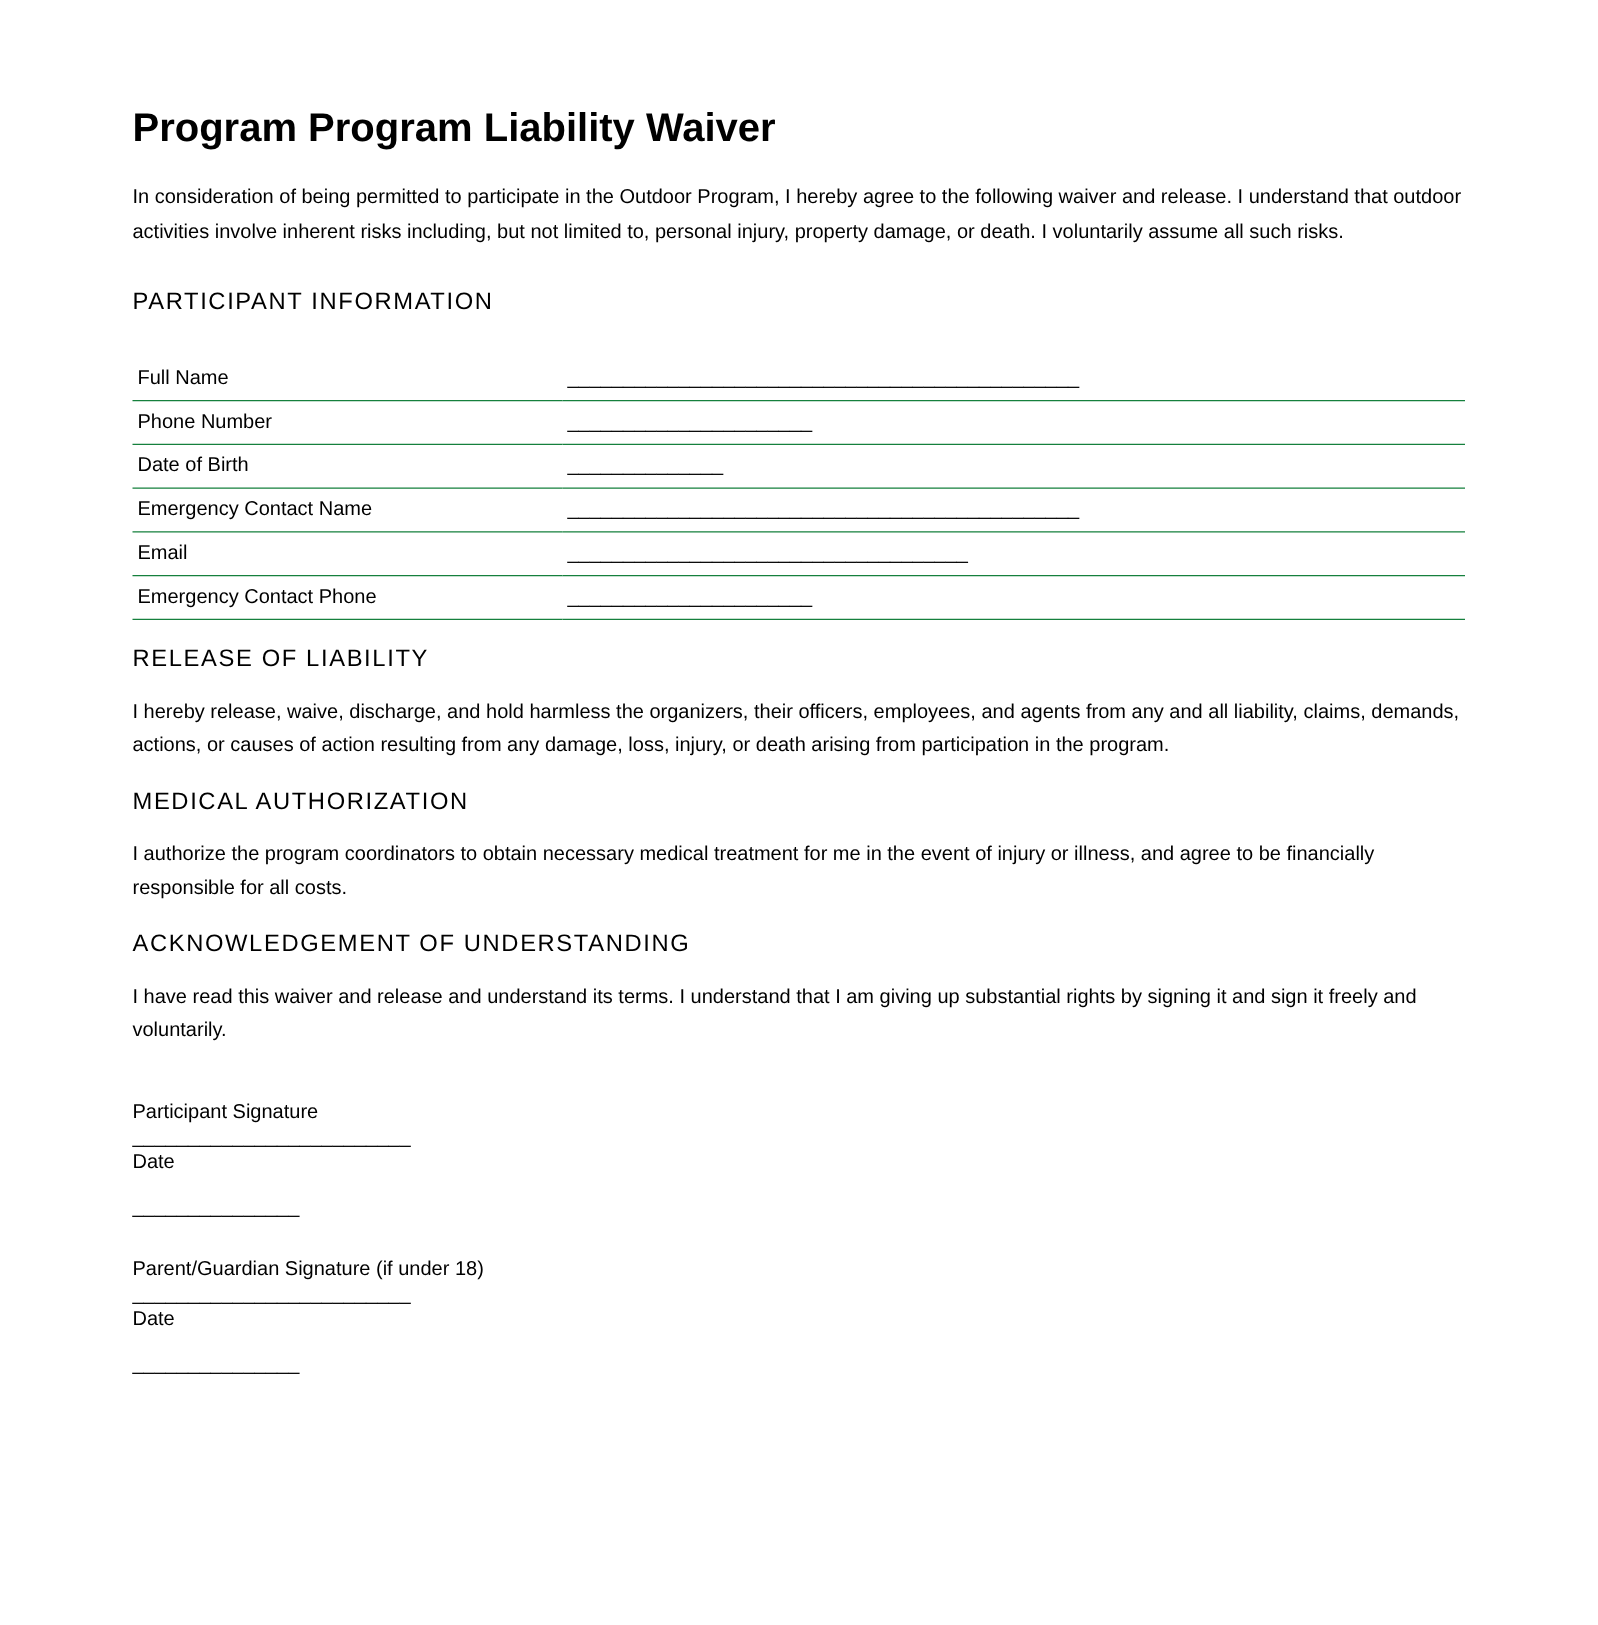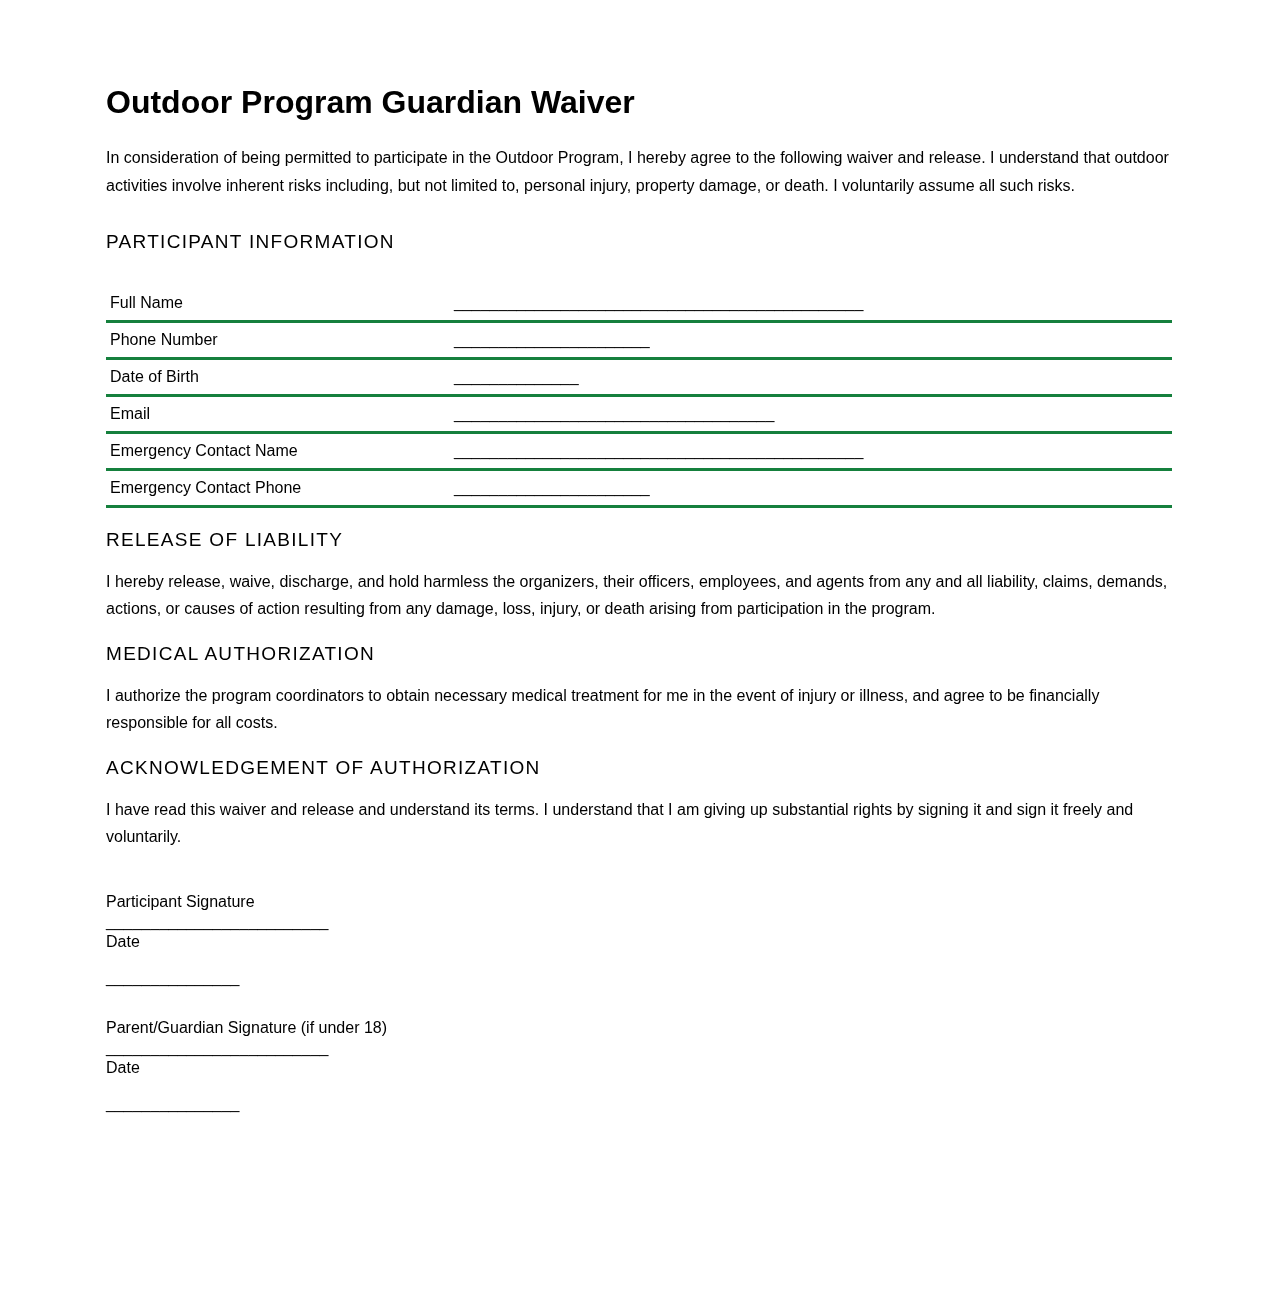--- a/index.html
+++ b/index.html
@@ -36,21 +36,21 @@
     .sec-participant { margin-top: 30px; }
     table.info {
       width: 1066px;
       border-collapse: collapse;
       margin-top: 32px;
       font-size: 16px;
     }
     table.info td {
       height: 34px;
       padding: 0 0 0 4px;
-      border-bottom: 3px solid #15803d;
+      border-bottom: 1px solid #15803d;
       vertical-align: middle;
     }
     table.info td.label-cell { width: 340px; }
     table.info td.blank-cell { padding-left: 4px; }
     .blank { white-space: pre; letter-spacing: 0; }
     .sec { margin-top: 20px; }
     .para {
       font-size: 16px;
       line-height: 27px;
       margin: 16px 0 0 0;
@@ -60,62 +60,62 @@
     .sig-line { line-height: 20px; height: 20px; white-space: pre; }
     .date-label { line-height: 20px; height: 20px; margin-top: 0; }
     .date-line { margin-top: 16px; line-height: 20px; height: 20px; white-space: pre; }
     .sig-block-2 { margin-top: 30px; font-size: 16px; }
   </style>
 </head>
 <body>
 
 <div class="page">
 
-  <h1>Outdoor Program Guardian Waiver</h1>
+  <h1>Program Program Liability Waiver</h1>
 
   <p class="intro">In consideration of being permitted to participate in the Outdoor Program, I hereby agree to the following waiver and release. I understand that outdoor activities involve inherent risks including, but not limited to, personal injury, property damage, or death. I voluntarily assume all such risks.</p>
 
   <h2 class="sec-participant">PARTICIPANT INFORMATION</h2>
 
   <table class="info">
     <tbody>
       <tr>
         <td class="label-cell">Full Name</td>
         <td class="blank-cell"><span class="blank">______________________________________________</span></td>
       </tr>
       <tr>
         <td class="label-cell">Phone Number</td>
         <td class="blank-cell"><span class="blank">______________________</span></td>
       </tr>
       <tr>
         <td class="label-cell">Date of Birth</td>
         <td class="blank-cell"><span class="blank">______________</span></td>
       </tr>
       <tr>
+        <td class="label-cell">Emergency Contact Name</td>
+        <td class="blank-cell"><span class="blank">______________________________________________</span></td>
+      </tr>
+      <tr>
         <td class="label-cell">Email</td>
         <td class="blank-cell"><span class="blank">____________________________________</span></td>
-      </tr>
-      <tr>
-        <td class="label-cell">Emergency Contact Name</td>
-        <td class="blank-cell"><span class="blank">______________________________________________</span></td>
       </tr>
       <tr>
         <td class="label-cell">Emergency Contact Phone</td>
         <td class="blank-cell"><span class="blank">______________________</span></td>
       </tr>
     </tbody>
   </table>
 
   <h2 class="sec">RELEASE OF LIABILITY</h2>
   <p class="para">I hereby release, waive, discharge, and hold harmless the organizers, their officers, employees, and agents from any and all liability, claims, demands, actions, or causes of action resulting from any damage, loss, injury, or death arising from participation in the program.</p>
 
   <h2 class="sec">MEDICAL AUTHORIZATION</h2>
   <p class="para">I authorize the program coordinators to obtain necessary medical treatment for me in the event of injury or illness, and agree to be financially responsible for all costs.</p>
 
-  <h2 class="sec">ACKNOWLEDGEMENT OF AUTHORIZATION</h2>
+  <h2 class="sec">ACKNOWLEDGEMENT OF UNDERSTANDING</h2>
   <p class="para">I have read this waiver and release and understand its terms. I understand that I am giving up substantial rights by signing it and sign it freely and voluntarily.</p>
 
   <div class="sig-block">
     <div class="sig-label">Participant Signature</div>
     <div class="sig-line">_________________________</div>
     <div class="date-label">Date</div>
     <div class="date-line">_______________</div>
   </div>
 
   <div class="sig-block-2">

